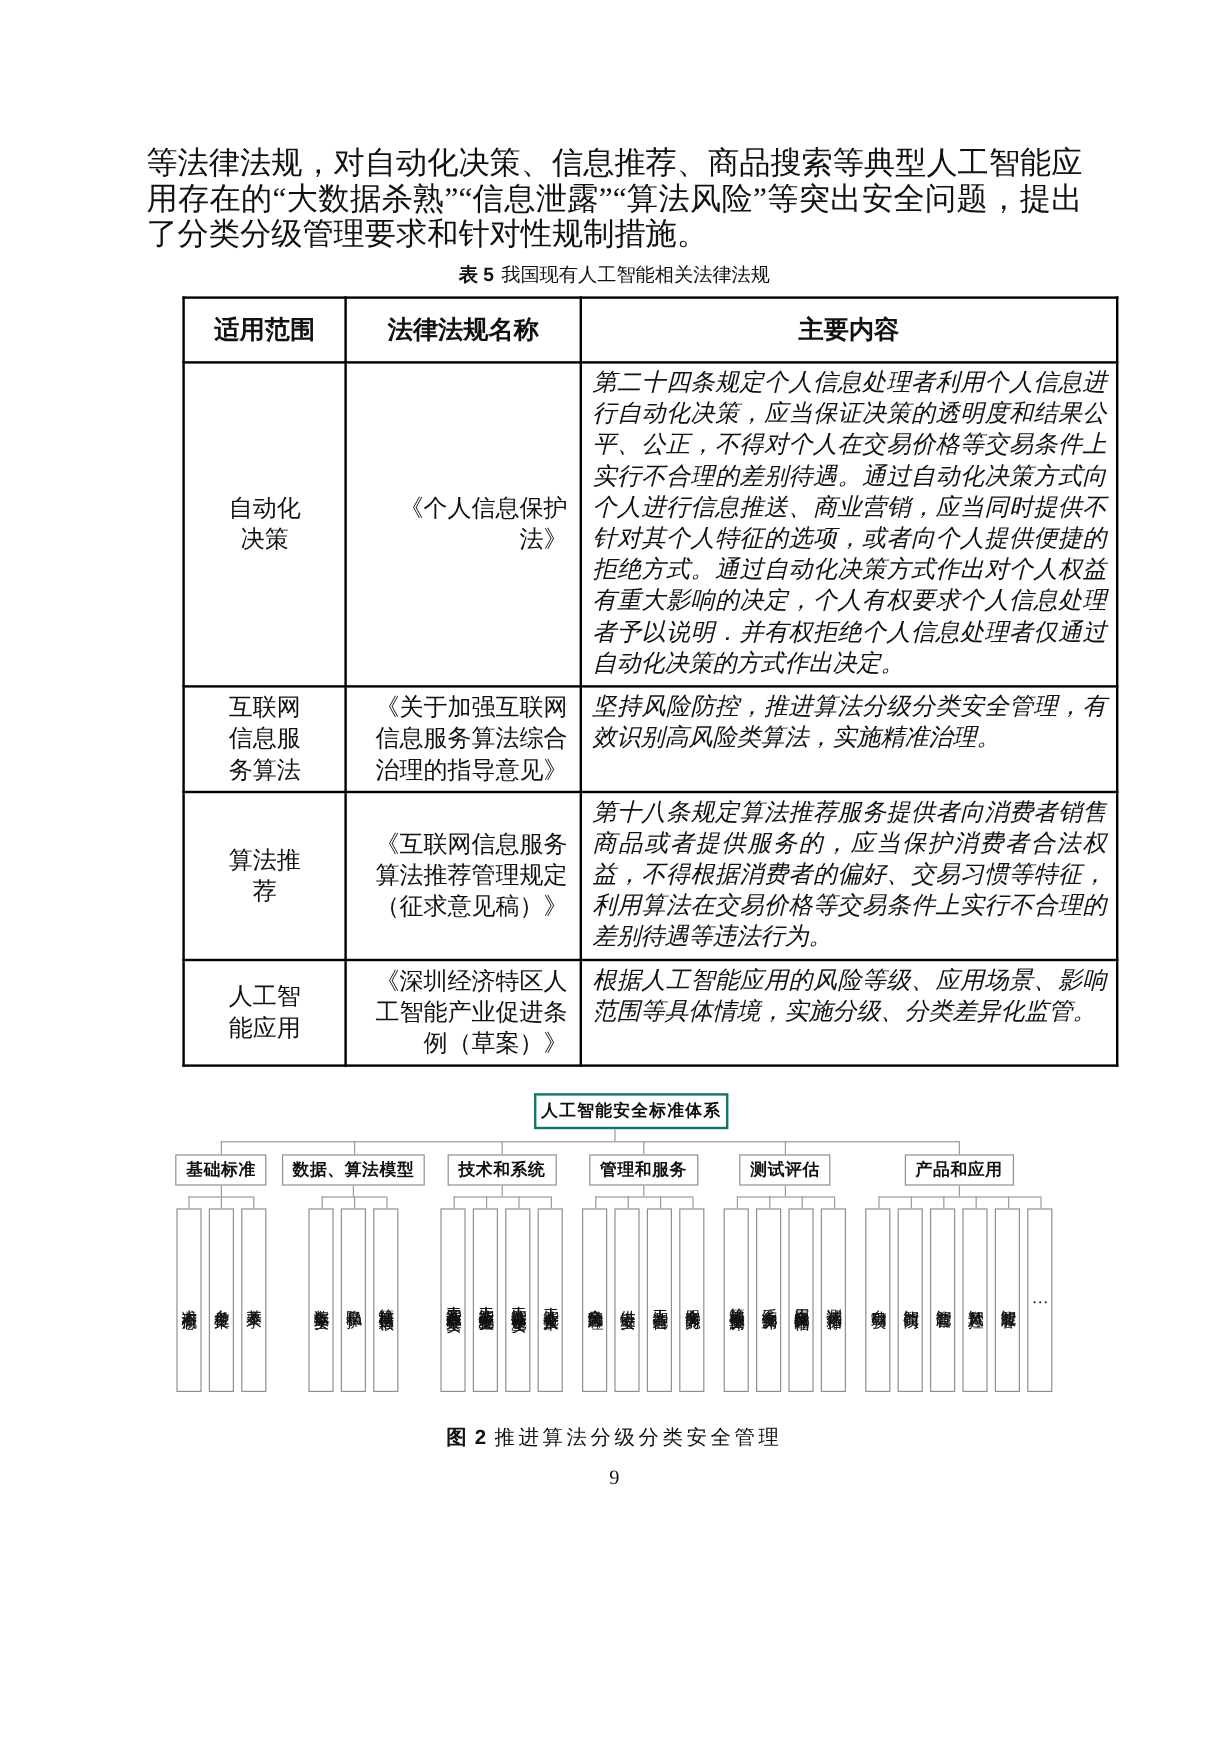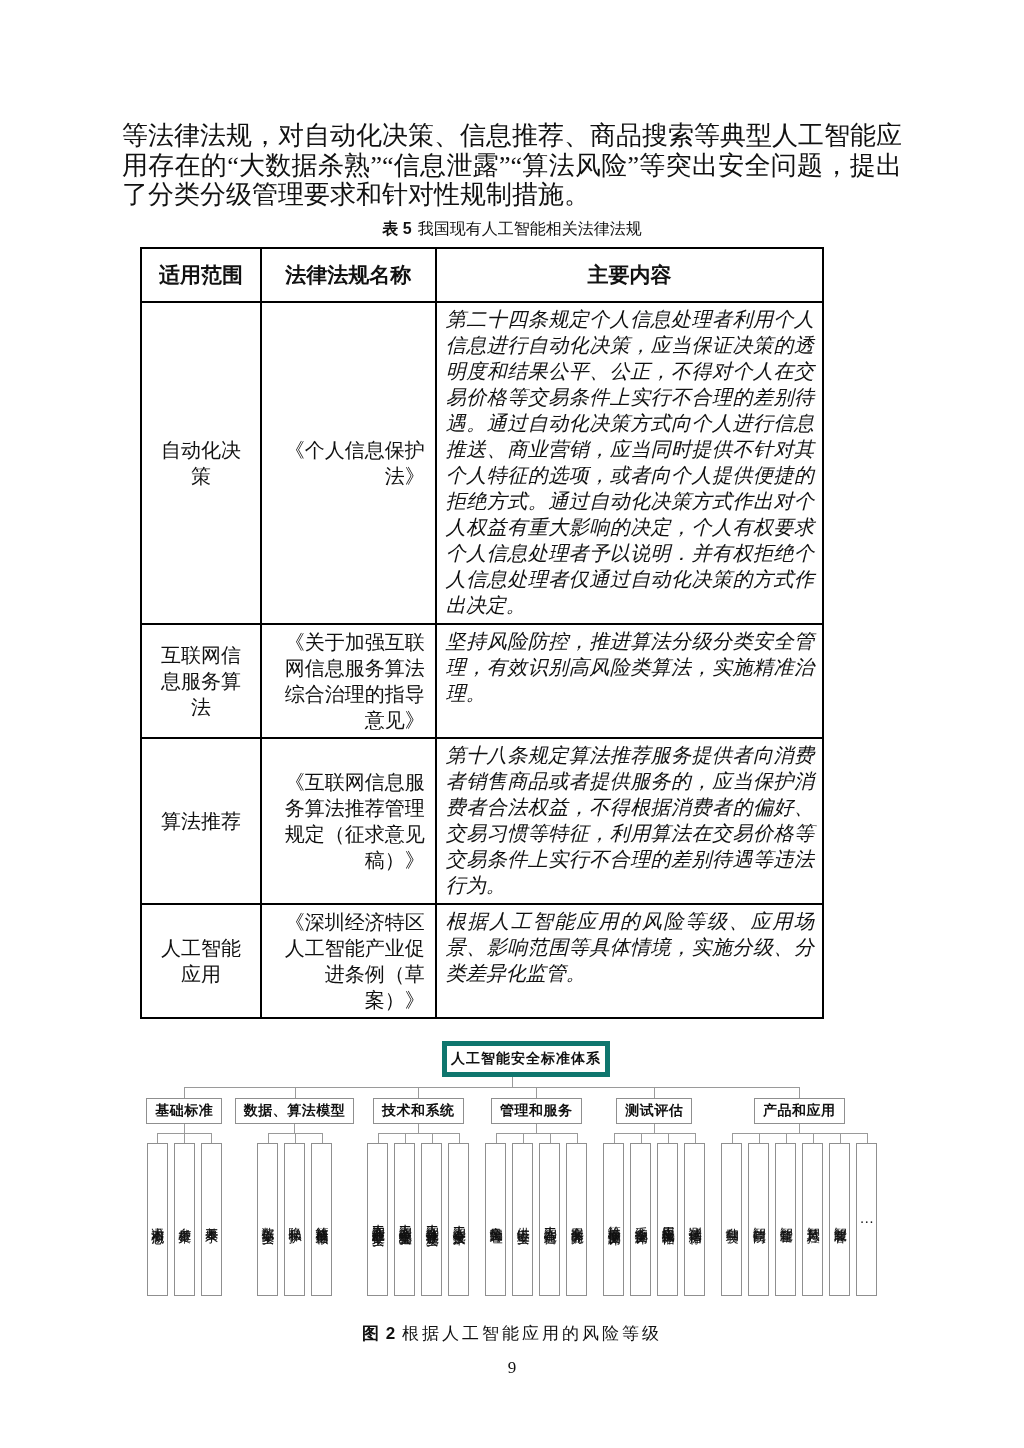--- a/index.html
+++ b/index.html
@@ -7,33 +7,33 @@
   body { font-family:"Liberation Serif","DejaVu Serif",serif; color:#111; position:relative; overflow:hidden; }
 
   .content { position:absolute; left:122px; top:121px; width:780px; }
 
   .para { font-size:26px; line-height:29.5px; text-align:justify; }
   .para.indent { text-indent:2em; }
 
   .table-caption { text-align:center; font-size:16px; margin-top:9px; margin-bottom:7px; }
   .cap-prefix { font-family:"Liberation Sans","DejaVu Sans",sans-serif; font-weight:bold; margin-right:6px; }
 
-  table.law { border-collapse:collapse; width:684px; margin-left:18px; }
+  table.law { border-collapse:collapse; width:780px; margin-left:30px; }
   table.law th, table.law td { border:2px solid #000; }
   table.law th { font-size:21px; font-weight:bold; height:54px; text-align:center; vertical-align:middle; }
   table.law td { font-size:20px; line-height:26px; }
-  td.c-scope { width:128px; text-align:center; vertical-align:middle; padding:4px 12px; }
+  td.c-scope { width:128px; text-align:center; vertical-align:middle; padding:4px 32px; }
   td.c-law   { width:185px; text-align:right; vertical-align:middle; padding:4px 10px; }
   td.c-body  { width:423px; text-align:justify; vertical-align:top; padding:3px 8px 5px 9px;font-style:italic; }
 
   .after-table { margin-top:10px; }
 
   
   .figure-wrap { margin-top:22px; width:780px; display:flex; flex-direction:column; align-items:center; }
-  .d-root { border:5px solid #0f766e; font-size:14px; font-weight:bold; padding:4px 4px; letter-spacing:1px;margin-left:28px; }
+  .d-root { border:2px solid #0f766e; font-size:14px; font-weight:bold; padding:4px 4px; letter-spacing:1px;margin-left:28px; }
   .d-root-stub { width:1px; height:10px; background:#9a9a9a; }
   .d-groups { display:flex; align-items:flex-start; }
   .d-group { position:relative; display:flex; flex-direction:column; align-items:center; padding:11px 5px 0; }
   .d-group::before { content:""; position:absolute; top:0; left:0; right:0; border-top:1px solid #9a9a9a; }
   .d-group:first-child::before { left:50%; right:0; }
   .d-group:last-child::before { left:0; right:50%; }
   .d-group::after { content:""; position:absolute; top:0; left:50%; width:1px; height:11px; background:#9a9a9a; }
   .d-head { border:1px solid #8f8f8f; font-size:14px; font-weight:bold; padding:3px 8px; white-space:nowrap; letter-spacing:0.5px; }
   .d-head-stub { width:1px; height:9px; background:#9a9a9a; }
   .d-leaves { display:flex; }
@@ -204,18 +204,18 @@
             </div>
             <div class="d-slot">
               <div class="d-leaf ellipsis">…</div>
             </div>
           </div>
         </div>
       </div>
   </div>
 
   <div class="fig-caption">
-    <span class="cap-prefix">图 2</span><span>根据人工智能应用的风险等级</span>
+    <span class="cap-prefix">图 2</span><span>推进算法分级分类安全管理</span>
   </div>
 
   <div class="page-number">9</div>
 
 </div>
 
 </body></html>

